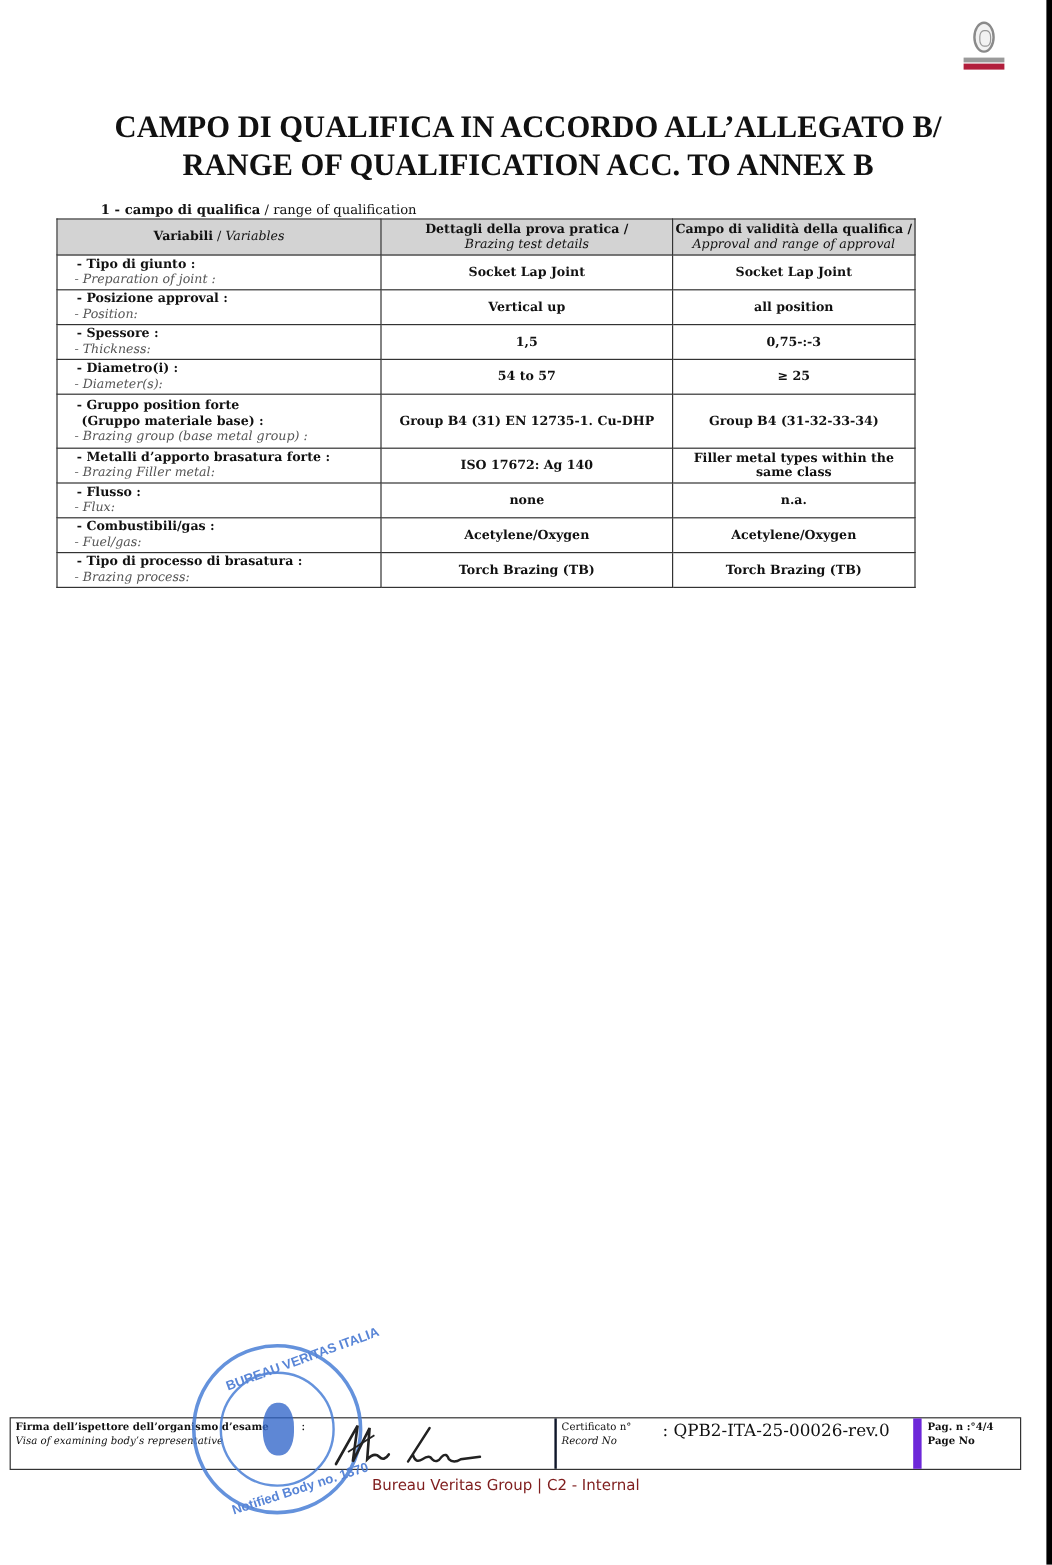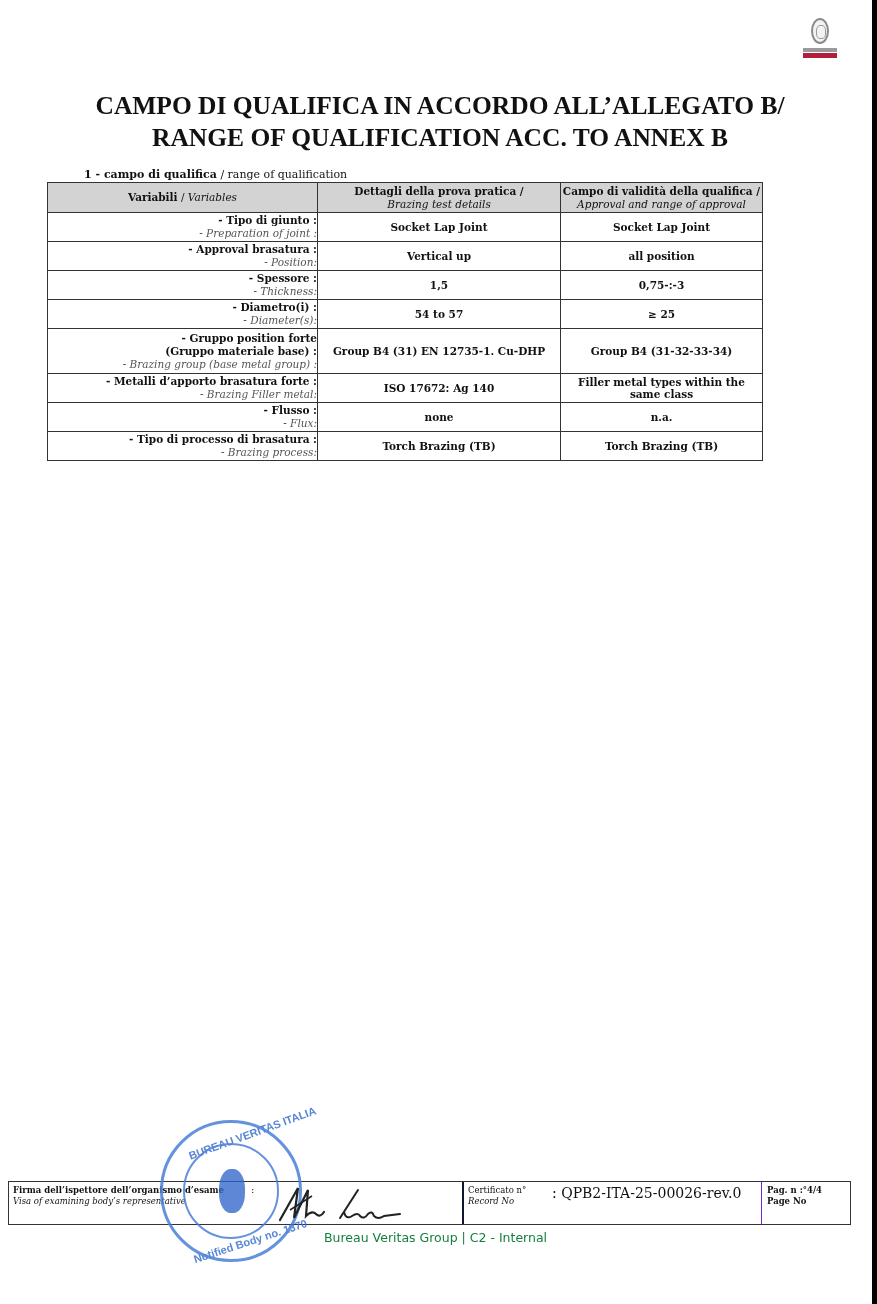--- a/index.html
+++ b/index.html
@@ -34,35 +34,35 @@
       position: absolute; left: 47px; top: 182px; width: 716px; border-collapse: collapse;
       font-size: 10.5px; font-family: "DejaVu Serif", serif;
     }
     table.main td, table.main th {
       border: 1px solid #333; padding: 0; vertical-align: middle;
     }
     table.main tr { }
     table.main th { background: #d3d3d3; font-weight: normal; height: 29px; line-height: 13px; }
     th .b { font-weight: bold; }
     th .i { font-style: italic; }
-    td.var { width: 253px; padding-left: 16px !important; line-height: 13px; text-align: right; }
+    td.var { width: 253px; padding-left: 16px !important; line-height: 13px; text-align: left; }
     td.var .it { font-style: italic; color: #555; margin-left: -2px; }
     td.var .bd { font-weight: bold; }
     td.val { text-align: center; font-weight: bold; width: 242px; }
     td.val2 { text-align: center; font-weight: bold; }
     tr.row { height: 29px; }
     tr.row.tall { height: 45px; }
 
     .footer-table {
       position: absolute; left: 8px; top: 1181px; width: 843px; height: 44px;
       border: 1px solid #333; box-sizing: border-box; font-family: "DejaVu Serif", serif;
     }
     .footer-table .c1 { position: absolute; left: 0; top: 0; width: 453px; height: 42px; }
     .footer-table .c2 { position: absolute; left: 453px; top: 0; width: 299px; height: 42px; border-left: 2px solid #0f172a; }
-    .footer-table .c3 { position: absolute; left: 752px; top: 0; width: 89px; height: 42px; border-left: 1px solid #6d28d9; }
+    .footer-table .c3 { position: absolute; left: 752px; top: 0; width: 89px; height: 42px; border-left: 7px solid #6d28d9; }
     .f-small { font-size: 8.5px; line-height: 11px; }
     .f-bold { font-weight: bold; }
     .f-it { font-style: italic; }
     .record-no { position: absolute; left: 88px; top: 3px; font-size: 14px; font-weight: normal; }
     .colon1 { position: absolute; left: 242px; top: 2px; font-size: 10px; }
 
     .stamp {
       position: absolute; left: 160px; top: 1120px; width: 142px; height: 142px; border-radius: 50%;
       border: 3px solid #4a7fd6; box-sizing: border-box; opacity: 0.85;
     }
@@ -78,21 +78,21 @@
       position: absolute; left: 22px; top: 4px; font-family: "Liberation Sans", sans-serif; font-weight: bold;
       font-size: 11px; color: #3c70d0; transform: rotate(-20deg); white-space: nowrap;
     }
     .stamp .txt-bot {
       position: absolute; left: 28px; top: 112px; font-family: "Liberation Sans", sans-serif; font-weight: bold;
       font-size: 11px; color: #3c70d0; transform: rotate(-18deg); white-space: nowrap;
     }
     .signature { position: absolute; left: 250px; top: 1180px; width: 160px; height: 48px; }
 
     .bv-footer {
-      position: absolute; left: 324px; top: 1230px; font-family: "DejaVu Sans", sans-serif; font-size: 12.5px; color: #15803d;
+      position: absolute; left: 310px; top: 1230px; font-family: "DejaVu Sans", sans-serif; font-size: 12.5px; color: #7f1d1d;
     }
   </style>
 </head>
 <body>
 
 <div class="right-edge"></div>
 
 <div class="logo">
   <div class="seal"></div>
   <div class="bar1"></div>
@@ -127,21 +127,21 @@
   <tr class="row">
     <td class="var">
           <div class="bd">- Tipo di giunto :</div>
           <div class="it">- Preparation of joint :</div>
         </td>
     <td class="val">Socket Lap Joint</td>
     <td class="val2">Socket Lap Joint</td>
   </tr>
   <tr class="row">
     <td class="var">
-          <div class="bd">- Approval brasatura :</div>
+          <div class="bd">- Posizione approval :</div>
           <div class="it">- Position:</div>
         </td>
     <td class="val">Vertical up</td>
     <td class="val2">all position</td>
   </tr>
   <tr class="row">
     <td class="var">
           <div class="bd">- Spessore :</div>
           <div class="it">- Thickness:</div>
         </td>
@@ -173,20 +173,28 @@
     <td class="val">ISO 17672: Ag 140</td>
     <td class="val2">Filler metal types within the same class</td>
   </tr>
   <tr class="row">
     <td class="var">
           <div class="bd">- Flusso :</div>
           <div class="it">- Flux:</div>
         </td>
     <td class="val">none</td>
     <td class="val2">n.a.</td>
+  </tr>
+  <tr class="row">
+    <td class="var">
+          <div class="bd">- Combustibili/gas :</div>
+          <div class="it">- Fuel/gas:</div>
+        </td>
+    <td class="val">Acetylene/Oxygen</td>
+    <td class="val2">Acetylene/Oxygen</td>
   </tr>
   <tr class="row">
     <td class="var">
           <div class="bd">- Tipo di processo di brasatura :</div>
           <div class="it">- Brazing process:</div>
         </td>
     <td class="val">Torch Brazing (TB)</td>
     <td class="val2">Torch Brazing (TB)</td>
   </tr>
 </tbody>

